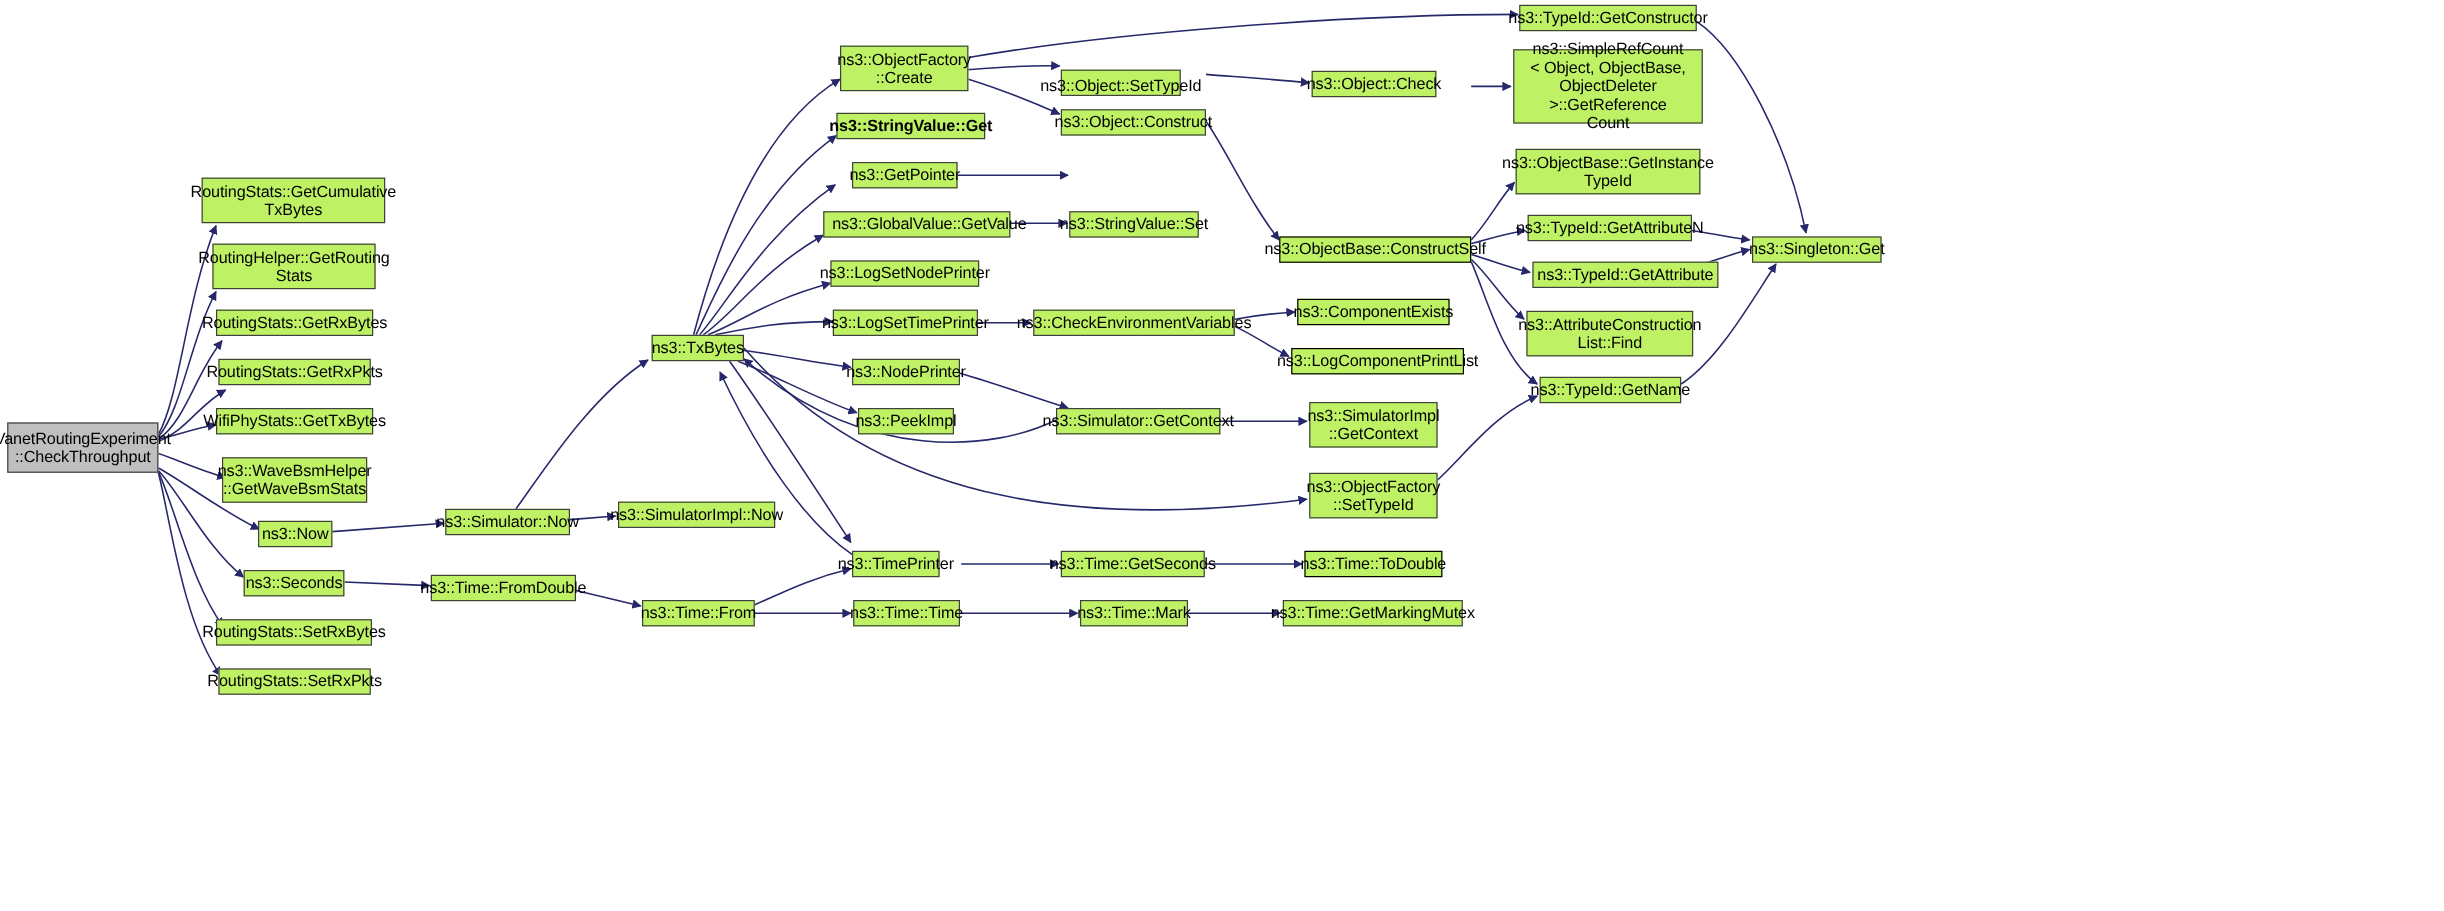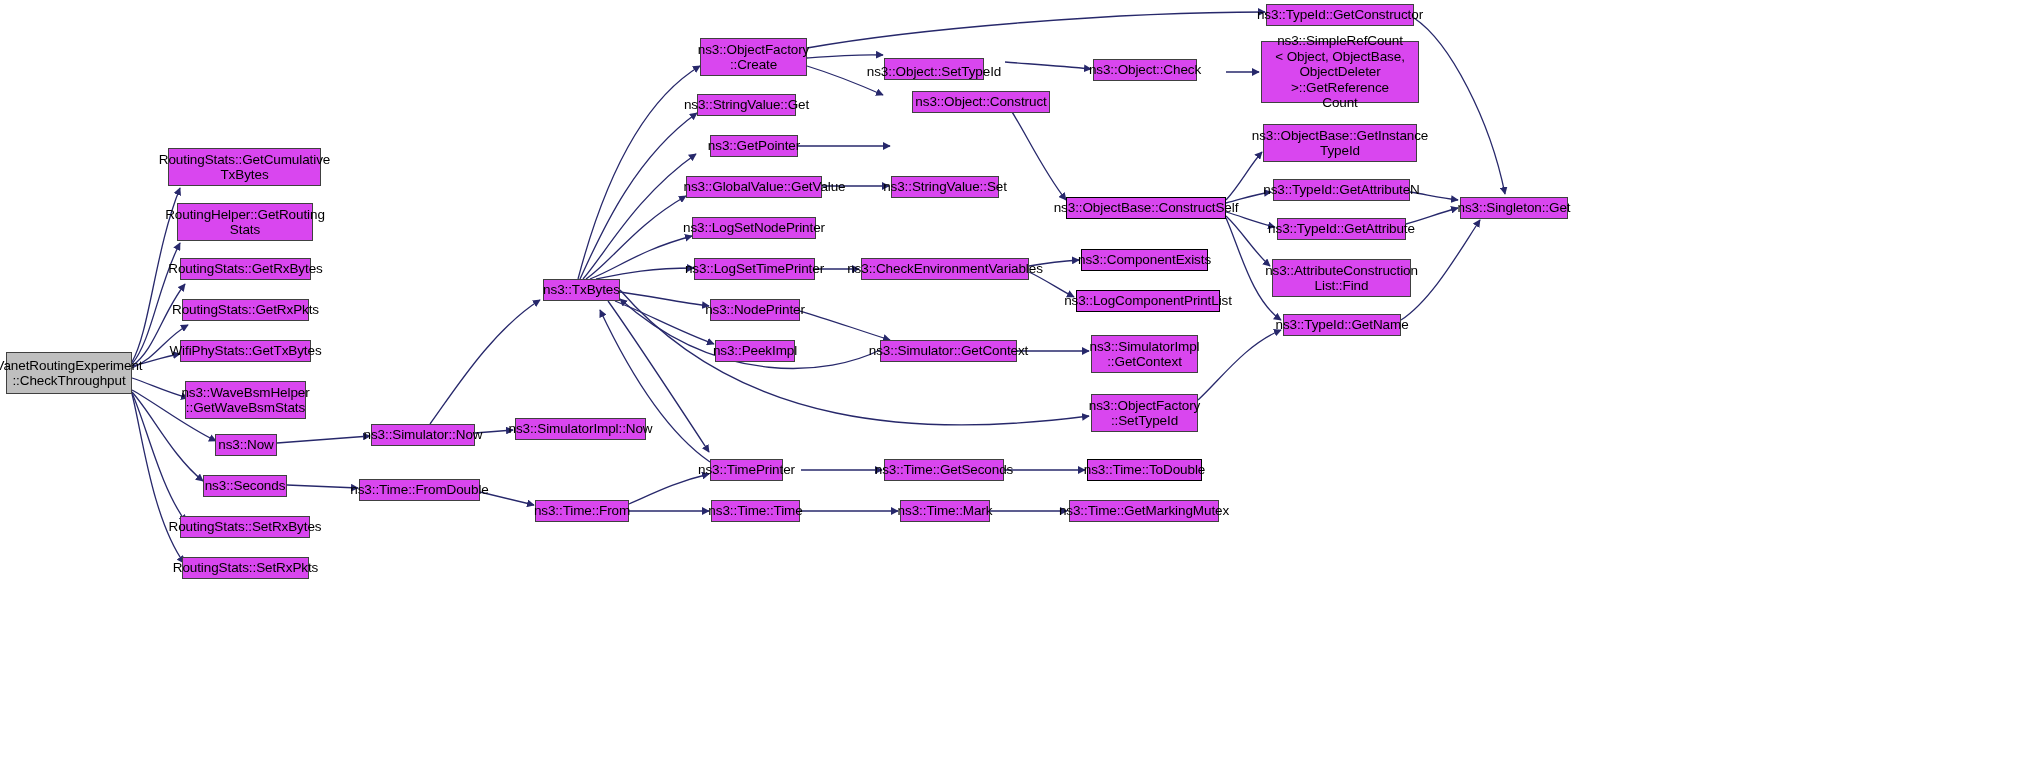--- a/index.html
+++ b/index.html
@@ -23,21 +23,21 @@
     height: 759px;
     pointer-events: none;
   }
   .node {
     position: absolute;
     box-sizing: border-box;
     display: flex;
     align-items: center;
     justify-content: center;
     text-align: center;
-    background: #d946ef;
+    background: #bef264;
     border: 1px solid #404040;
     color: #000000;
     font-size: 13.5px;
     line-height: 15.5px;
     letter-spacing: -0.1px;
     white-space: pre-line;
     padding: 0 3px;
     cursor: pointer;
   }
   .node.root {
@@ -133,31 +133,31 @@
       <div class="node" style="left: 203px; top: 475px; width: 84px; height: 22px;"><span>ns3::Seconds</span></div>
       <div class="node" style="left: 180px; top: 516px; width: 130px; height: 22px;"><span>RoutingStats::SetRxBytes</span></div>
       <div class="node" style="left: 182px; top: 557px; width: 127px; height: 22px;"><span>RoutingStats::SetRxPkts</span></div>
       <div class="node" style="left: 543px; top: 279px; width: 77px; height: 22px;"><span>ns3::TxBytes</span></div>
       <div class="node" style="left: 371px; top: 424px; width: 104px; height: 22px;"><span>ns3::Simulator::Now</span></div>
       <div class="node" style="left: 515px; top: 418px; width: 131px; height: 22px;"><span>ns3::SimulatorImpl::Now</span></div>
       <div class="node" style="left: 359px; top: 479px; width: 121px; height: 22px;"><span>ns3::Time::FromDouble</span></div>
       <div class="node" style="left: 535px; top: 500px; width: 94px; height: 22px;"><span>ns3::Time::From</span></div>
       <div class="node" style="left: 700px; top: 38px; width: 107px; height: 38px;"><span>ns3::ObjectFactory
 ::Create</span></div>
-      <div class="node" style="left: 697px; top: 94px; width: 99px; height: 22px;"><span>ns3::StringValue::Get</span></div>
+      <div class="node" style="left: 697px; top: 94px; width: 124px; height: 22px; font-weight: bold;"><span>ns3::StringValue::Get</span></div>
       <div class="node" style="left: 710px; top: 135px; width: 88px; height: 22px;"><span>ns3::GetPointer</span></div>
-      <div class="node" style="left: 686px; top: 176px; width: 136px; height: 22px; padding-left: 24px;"><span>ns3::GlobalValue::GetValue</span></div>
+      <div class="node" style="left: 686px; top: 176px; width: 156px; height: 22px; padding-left: 24px;"><span>ns3::GlobalValue::GetValue</span></div>
       <div class="node" style="left: 692px; top: 217px; width: 124px; height: 22px;"><span>ns3::LogSetNodePrinter</span></div>
       <div class="node" style="left: 694px; top: 258px; width: 121px; height: 22px;"><span>ns3::LogSetTimePrinter</span></div>
       <div class="node" style="left: 710px; top: 299px; width: 90px; height: 22px;"><span>ns3::NodePrinter</span></div>
       <div class="node" style="left: 715px; top: 340px; width: 80px; height: 22px;"><span>ns3::PeekImpl</span></div>
       <div class="node" style="left: 710px; top: 459px; width: 73px; height: 22px;"><span>ns3::TimePrinter</span></div>
       <div class="node" style="left: 711px; top: 500px; width: 89px; height: 22px;"><span>ns3::Time::Time</span></div>
       <div class="node" style="left: 884px; top: 58px; width: 100px; height: 22px; align-items: flex-end;"><span>ns3::Object::SetTypeId</span></div>
-      <div class="node" style="left: 884px; top: 91px; width: 138px; height: 22px; margin-left: 28px;"><span>ns3::Object::Construct</span></div>
+      <div class="node" style="left: 884px; top: 91px; width: 121px; height: 22px;"><span>ns3::Object::Construct</span></div>
       <div class="node" style="left: 891px; top: 176px; width: 108px; height: 22px;"><span>ns3::StringValue::Set</span></div>
       <div class="node" style="left: 861px; top: 258px; width: 168px; height: 22px;"><span>ns3::CheckEnvironmentVariables</span></div>
       <div class="node" style="left: 880px; top: 340px; width: 137px; height: 22px;"><span>ns3::Simulator::GetContext</span></div>
       <div class="node" style="left: 884px; top: 459px; width: 120px; height: 22px;"><span>ns3::Time::GetSeconds</span></div>
       <div class="node" style="left: 900px; top: 500px; width: 90px; height: 22px;"><span>ns3::Time::Mark</span></div>
       <div class="node" style="left: 1093px; top: 59px; width: 104px; height: 22px;"><span>ns3::Object::Check</span></div>
       <div class="node red" style="left: 1066px; top: 197px; width: 160px; height: 22px;"><span>ns3::ObjectBase::ConstructSelf</span></div>
       <div class="node red" style="left: 1081px; top: 249px; width: 127px; height: 22px;"><span>ns3::ComponentExists</span></div>
       <div class="node red" style="left: 1076px; top: 290px; width: 144px; height: 22px;"><span>ns3::LogComponentPrintList</span></div>
       <div class="node" style="left: 1091px; top: 335px; width: 107px; height: 38px;"><span>ns3::SimulatorImpl
@@ -167,19 +167,19 @@
       <div class="node red" style="left: 1087px; top: 459px; width: 115px; height: 22px;"><span>ns3::Time::ToDouble</span></div>
       <div class="node" style="left: 1069px; top: 500px; width: 150px; height: 22px;"><span>ns3::Time::GetMarkingMutex</span></div>
       <div class="node" style="left: 1266px; top: 4px; width: 148px; height: 22px;"><span>ns3::TypeId::GetConstructor</span></div>
       <div class="node" style="left: 1261px; top: 41px; width: 158px; height: 62px;"><span>ns3::SimpleRefCount
 &lt; Object, ObjectBase,
  ObjectDeleter &gt;::GetReference
 Count</span></div>
       <div class="node" style="left: 1263px; top: 124px; width: 154px; height: 38px;"><span>ns3::ObjectBase::GetInstance
 TypeId</span></div>
       <div class="node" style="left: 1273px; top: 179px; width: 137px; height: 22px;"><span>ns3::TypeId::GetAttributeN</span></div>
-      <div class="node" style="left: 1277px; top: 218px; width: 129px; height: 22px;"><span>ns3::TypeId::GetAttribute</span></div>
+      <div class="node" style="left: 1277px; top: 218px; width: 155px; height: 22px;"><span>ns3::TypeId::GetAttribute</span></div>
       <div class="node" style="left: 1272px; top: 259px; width: 139px; height: 38px;"><span>ns3::AttributeConstruction
 List::Find</span></div>
       <div class="node" style="left: 1283px; top: 314px; width: 118px; height: 22px;"><span>ns3::TypeId::GetName</span></div>
       <div class="node" style="left: 1460px; top: 197px; width: 108px; height: 22px;"><span>ns3::Singleton::Get</span></div>
     </div>
 </div>
 
 </body></html>

